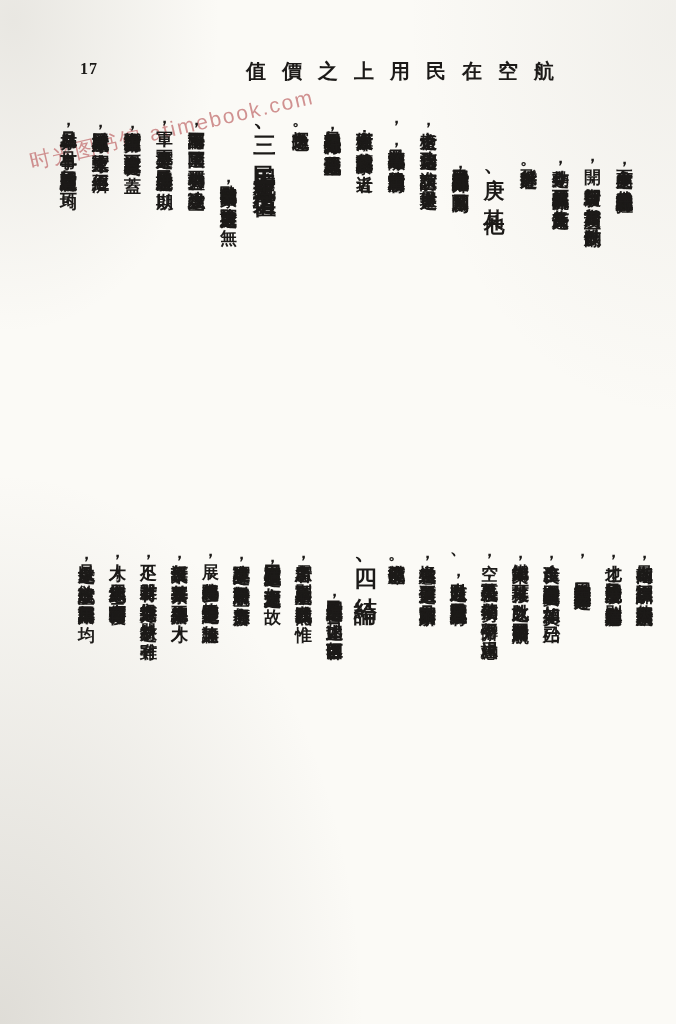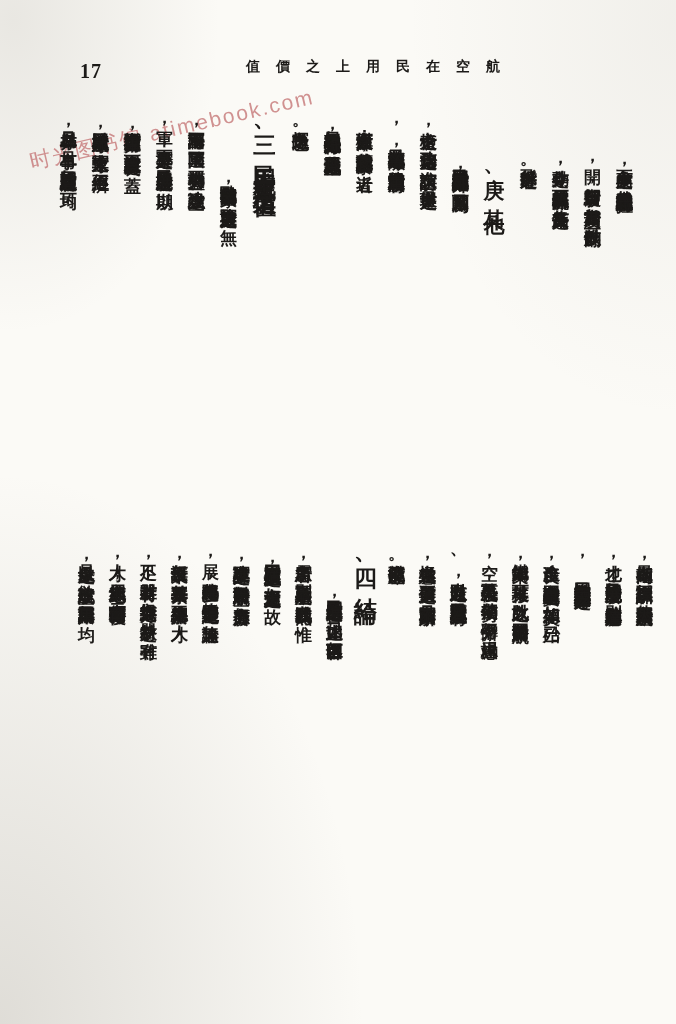--- a/index.html
+++ b/index.html
@@ -21,25 +21,25 @@
   .watermark{
     position:absolute;left:30px;top:148px;width:410px;
     transform:rotate(-13deg);transform-origin:left center;
     font-family:"Liberation Sans","DejaVu Sans",sans-serif;
     font-size:21px;letter-spacing:2px;color:#c97f7f;opacity:.85;
     white-space:nowrap;
   }
   
   .page-number{
     position:absolute;left:80px;top:60px;
-    font-size:20px;font-weight:bold;letter-spacing:1px;
+    font-size:16px;font-weight:bold;letter-spacing:1px;
   }
   .header-title{
     position:absolute;left:246px;top:58px;
-    font-size:14px;font-weight:bold;letter-spacing:16px;white-space:nowrap;
+    font-size:20px;font-weight:bold;letter-spacing:16px;white-space:nowrap;
   }
   
   .vblock{
     position:absolute;
     writing-mode:vertical-rl;
     text-orientation:upright;
     height:430px;
   }
   .sec-top{top:118px;right:36px;}
   .sec-bottom{top:551px;right:16px;}

